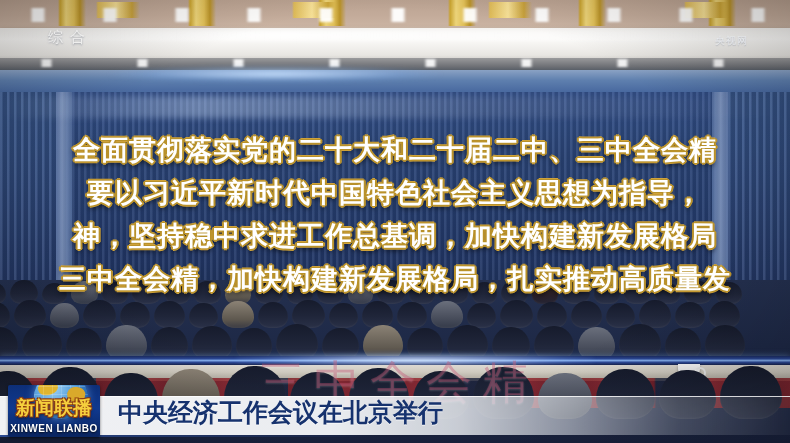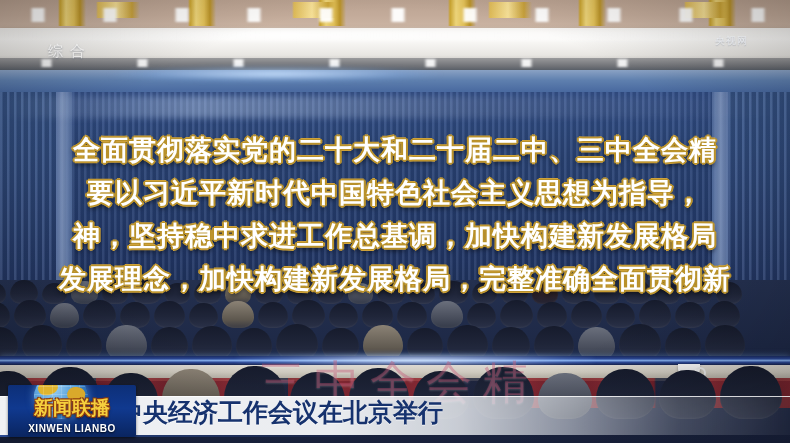--- a/index.html
+++ b/index.html
@@ -202,21 +202,21 @@
     color: rgba(255,255,255,.88);
     text-shadow: 0 1px 2px rgba(60,70,90,.6);
     line-height:26px;
   }
   .cctv1-bug .cnum {
     display:inline-block; width:22px; height:22px; line-height:21px;
     border:2px solid rgba(255,255,255,.8); border-radius:50%;
     text-align:center; font-size:16px; margin-left:3px; vertical-align:2px;
   }
   .cctv1-bug .csub {
-    margin-top:14px; margin-left:26px;
+    margin-top:0; margin-left:26px;
     font-size:15px; color: rgba(255,255,255,.9);
     letter-spacing:7px;
     text-shadow: 0 1px 2px rgba(60,70,90,.7);
   }
 
   
   .cctvcom {
     position:absolute; right:26px; top:34px; opacity:.55; text-align:right;
   }
   .cctvcom .cn {
@@ -287,21 +287,20 @@
     white-space:nowrap;
     text-shadow: 0 1px 0 rgba(255,255,255,.6);
   }
 
   
   .xwlb {
     position:absolute; left:8px; bottom:6px; width:92px; height:52px;
     border-radius:2px; overflow:hidden;
     background: linear-gradient(180deg,#0d2f78 0%, #10398f 45%, #0a2560 100%);
     box-shadow: 0 1px 3px rgba(0,0,0,.5);
-    padding-left: 36px;
   }
   .xwlb .globe {
     position:absolute; left:26px; top:-12px; width:54px; height:46px;
     border-radius:50%;
     background:
       radial-gradient(circle at 35% 32%, #9fd2f5 0%, #4f9ad8 45%, #1f5ea8 80%);
     box-shadow: 0 0 8px rgba(130,195,255,.55);
     overflow:hidden;
   }
   .xwlb .globe::before {
@@ -482,21 +481,21 @@
   </div>
 
   <div class="cctvcom">
     <div class="cn">央视网</div>
   </div>
 
   <div class="subs">
     <div class="sub-line">全面贯彻落实党的二十大和二十届二中、三中全会精</div>
     <div class="sub-line">要以习近平新时代中国特色社会主义思想为指导，</div>
     <div class="sub-line">神，坚持稳中求进工作总基调，加快构建新发展格局</div>
-    <div class="sub-line">发展理念，加快构建新发展格局，完整准确全面贯彻新</div>
+    <div class="sub-line">三中全会精，加快构建新发展格局，扎实推动高质量发</div>
   </div>
 
   <div class="pink-wm">三中全会精</div>
 
   <div class="lower-third">
     <div class="lt-bar"></div>
     <div class="lt-edge"></div>
     <div class="lt-headline">中央经济工作会议在北京举行</div>
 
     <div class="xwlb">

